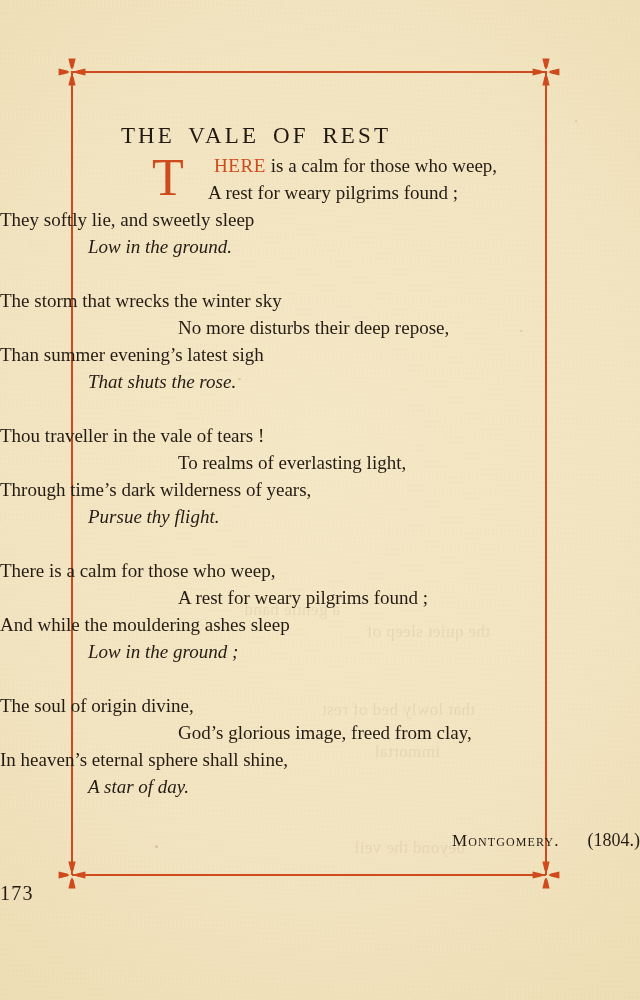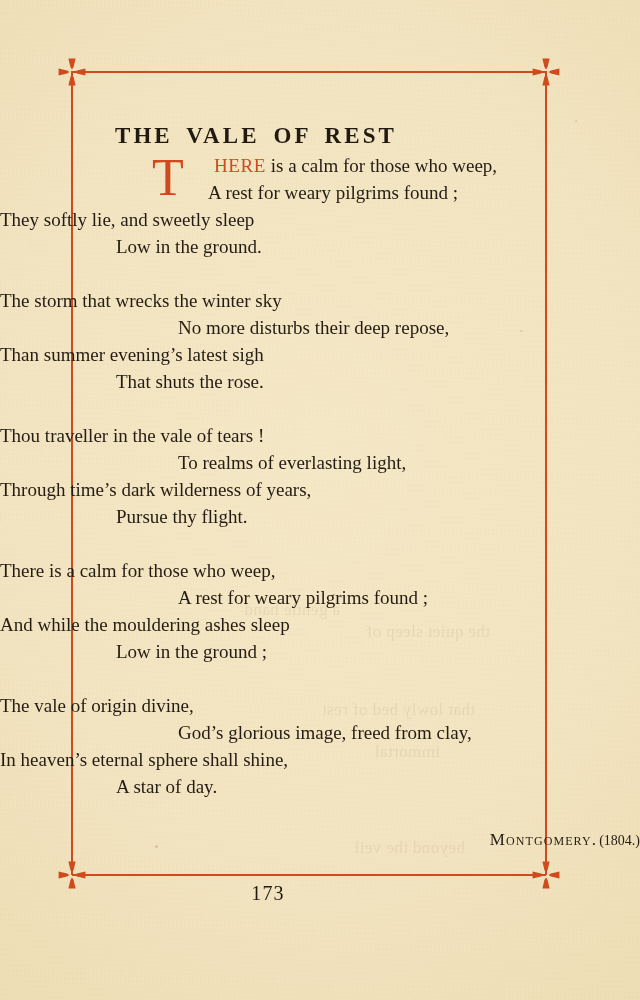--- a/index.html
+++ b/index.html
@@ -85,21 +85,21 @@
   
   #poem-title {
     position: absolute;
     top: 108px;
     left: 0;
     width: 512px;
     text-align: center;
     font-size: 23px;
     letter-spacing: 3.1px;
     word-spacing: 5px;
-    font-weight: 700;
+    font-weight: 400;
     color: #221a12;
   }
 
   #verse {
     position: absolute;
     top: 152px;
     left: 0;
     width: 640px;
   }
 
@@ -109,21 +109,21 @@
     position: relative;
     height: 27px;
     line-height: 27px;
     font-size: 19px;
     white-space: pre;
     color: #241c14;
   }
   .line.i0 { }
   .line.i1 { padding-left: 178px; }
   .line.i2 { padding-left: 208px; }
-  .line.i3 { padding-left: 116px; }
+  .line.i3 { padding-left: 88px; font-style: italic; }
 
   
   .line.dropline { padding-left: 214px; }
 
   #dropcap {
     position: absolute;
     left: 152px;
     top: 0px;
     font-size: 52px;
     line-height: 52px;
@@ -147,30 +147,29 @@
     padding-right: 122px;
     font-size: 17px;
     color: #241c14;
   }
   #attribution .author {
     letter-spacing: 1.1px;
     font-variant: small-caps;
     font-size: 17px;
   }
   #attribution .year {
-    margin-left: 2px;
-    font-size: 14px;
+    margin-left: 28px;
+    font-size: 18px;
   }
 
   #page-number {
     position: absolute;
     top: 882px;
     left: 0;
     width: 536px;
-    text-align: center;
     font-size: 20px;
     letter-spacing: 1.2px;
     color: #241c14;
   }
 
   
   .speck {
     position: absolute;
     background: #9a8050;
     border-radius: 50%;
@@ -256,21 +255,21 @@
         <div class="line i0"><span>Through time’s dark wilderness of years,</span></div>
         <div class="line i3"><span>Pursue thy flight.</span></div>
       </div>
       <div class="stanza">
         <div class="line i0"><span>There is a calm for those who weep,</span></div>
         <div class="line i1"><span>A rest for weary pilgrims found ;</span></div>
         <div class="line i0"><span>And while the mouldering ashes sleep</span></div>
         <div class="line i3"><span>Low in the ground ;</span></div>
       </div>
       <div class="stanza">
-        <div class="line i0"><span>The vale of origin divine,</span></div>
+        <div class="line i0"><span>The soul of origin divine,</span></div>
         <div class="line i1"><span>God’s glorious image, freed from clay,</span></div>
         <div class="line i0"><span>In heaven’s eternal sphere shall shine,</span></div>
         <div class="line i3"><span>A star of day.</span></div>
       </div>
     </div>
 
   <div id="attribution">
     <span class="author">Montgomery.</span><span class="year">(1804.)</span>
   </div>
 

